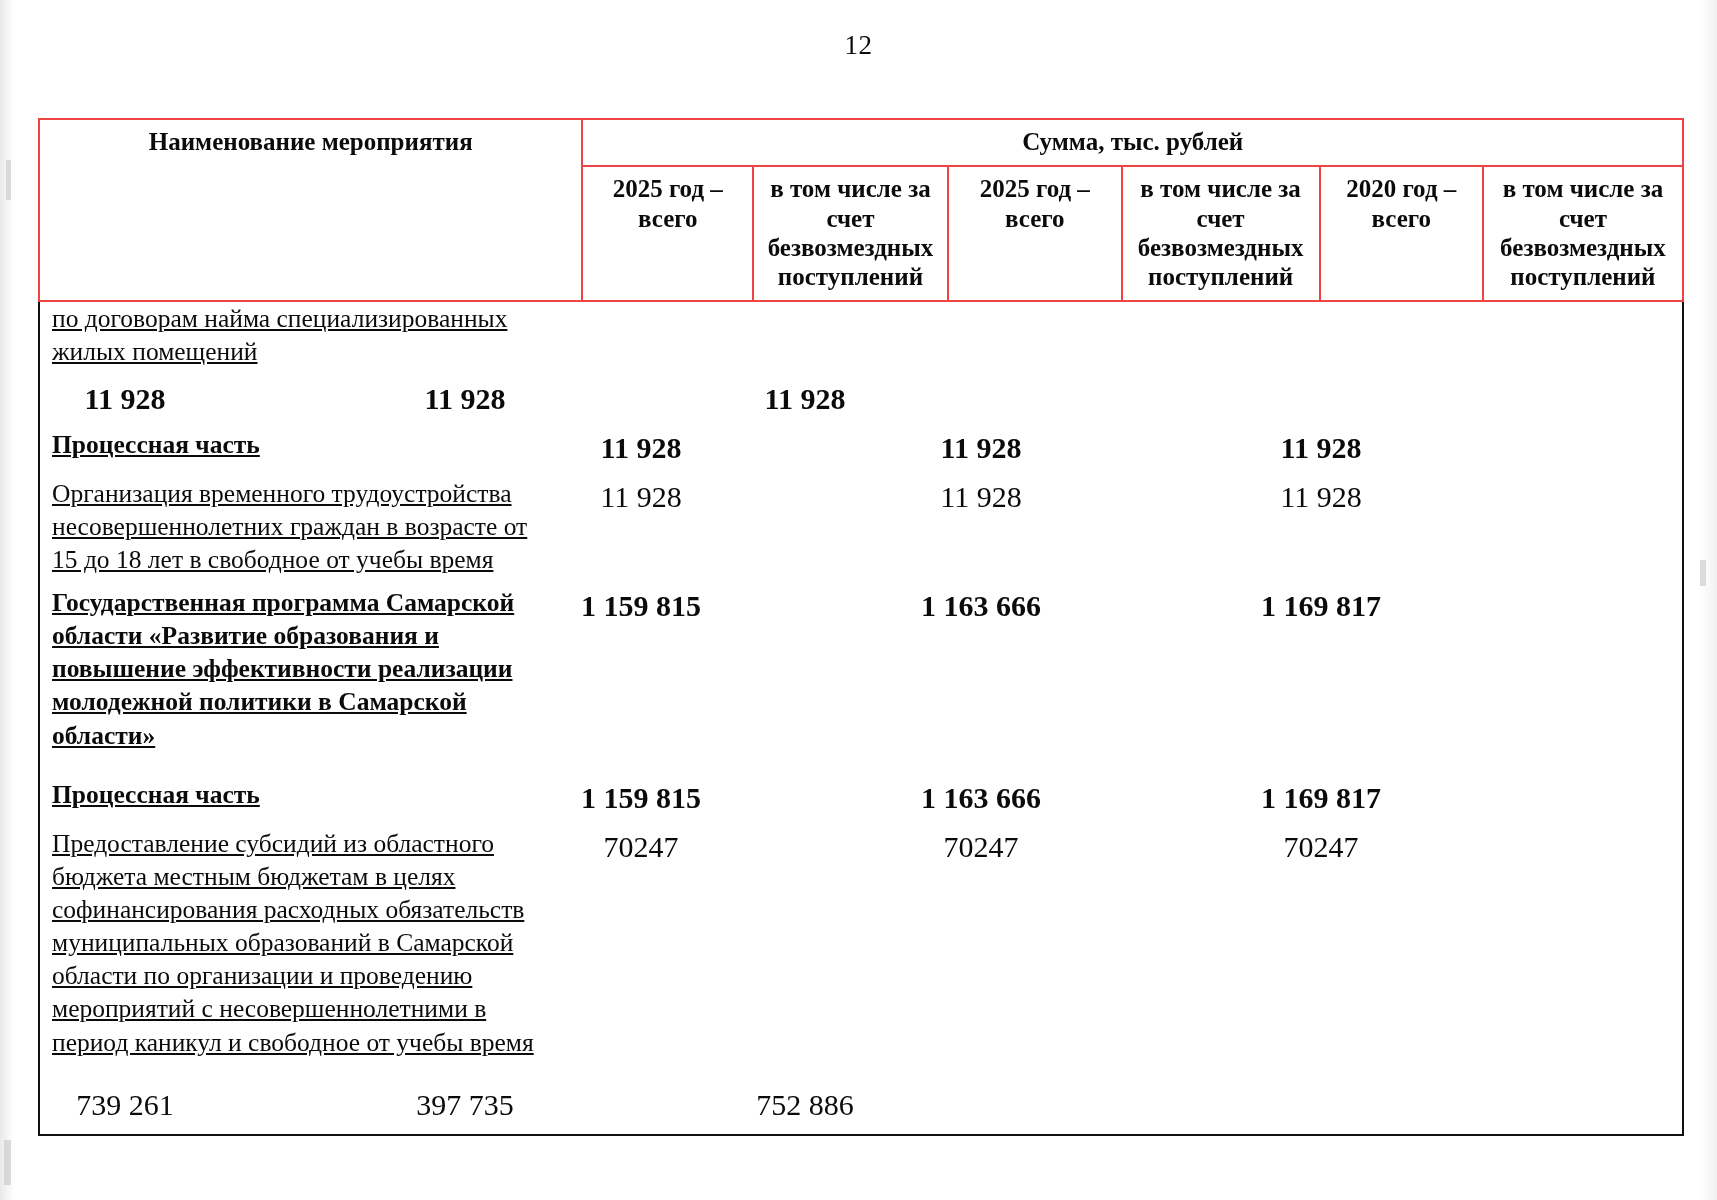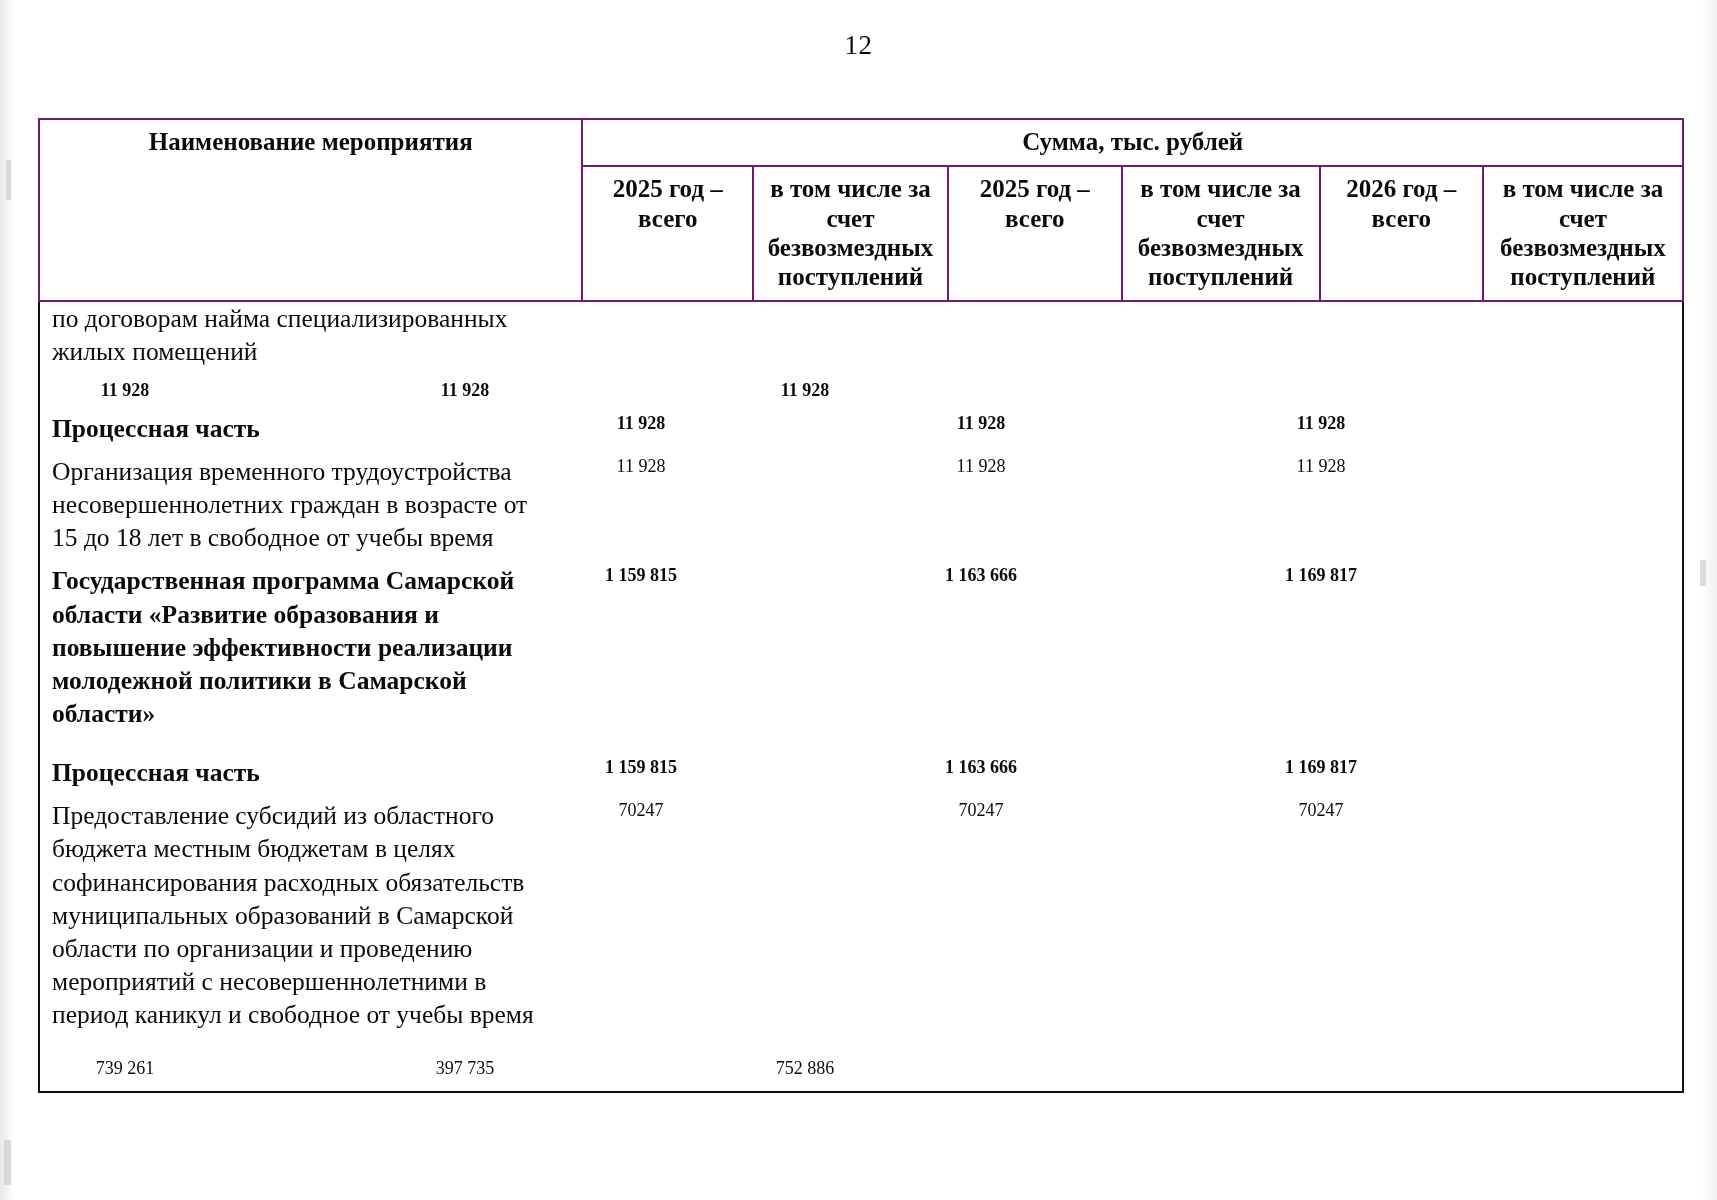--- a/index.html
+++ b/index.html
@@ -62,21 +62,21 @@
   }
 
   table.fin {
     border-collapse: collapse;
     width: 1646px;
     table-layout: fixed;
   }
 
   table.fin th,
   table.fin td {
-    border: 2px solid #701a75;
+    border: 2px solid #ef4444;
     vertical-align: top;
     padding: 0;
   }
 
   
   table.fin thead th {
     text-align: center;
     font-weight: bold;
     font-size: 25px;
     line-height: 1.17;
@@ -113,25 +113,26 @@
     display: flex;
     align-items: flex-start;
   }
 
   .c-name {
     width: 516px;
     padding: 0 8px 0 12px;
     box-sizing: border-box;
     font-size: 25.5px;
     line-height: 1.30;
+    text-decoration: underline;
   }
   .c-num {
     width: 170px;
     text-align: center;
-    font-size: 18px;
+    font-size: 30px;
     line-height: 1.30;
     box-sizing: border-box;
   }
 
   .bold { font-weight: bold; }
 
   .spacer-sm { height: 10px; }
   .spacer-md { height: 26px; }
 
   
@@ -170,21 +171,21 @@
       <thead>
         <tr>
           <th class="h-name" rowspan="2">Наименование мероприятия</th>
           <th class="h-sum" colspan="6">Сумма, тыс. рублей</th>
         </tr>
         <tr>
           <th>2025 год – всего</th>
           <th>в том числе за счет безвозмездных поступлений</th>
           <th>2025 год – всего</th>
           <th>в том числе за счет безвозмездных поступлений</th>
-          <th>2026 год – всего</th>
+          <th>2020 год – всего</th>
           <th>в том числе за счет безвозмездных поступлений</th>
         </tr>
       </thead>
     </table>
 
     <div class="body-box">
       <div class="rows" id="rows-host">
           <div class="row">
             <div class="c-name">по договорам найма специализированных жилых помещений</div>
             <div class="c-num"></div>

